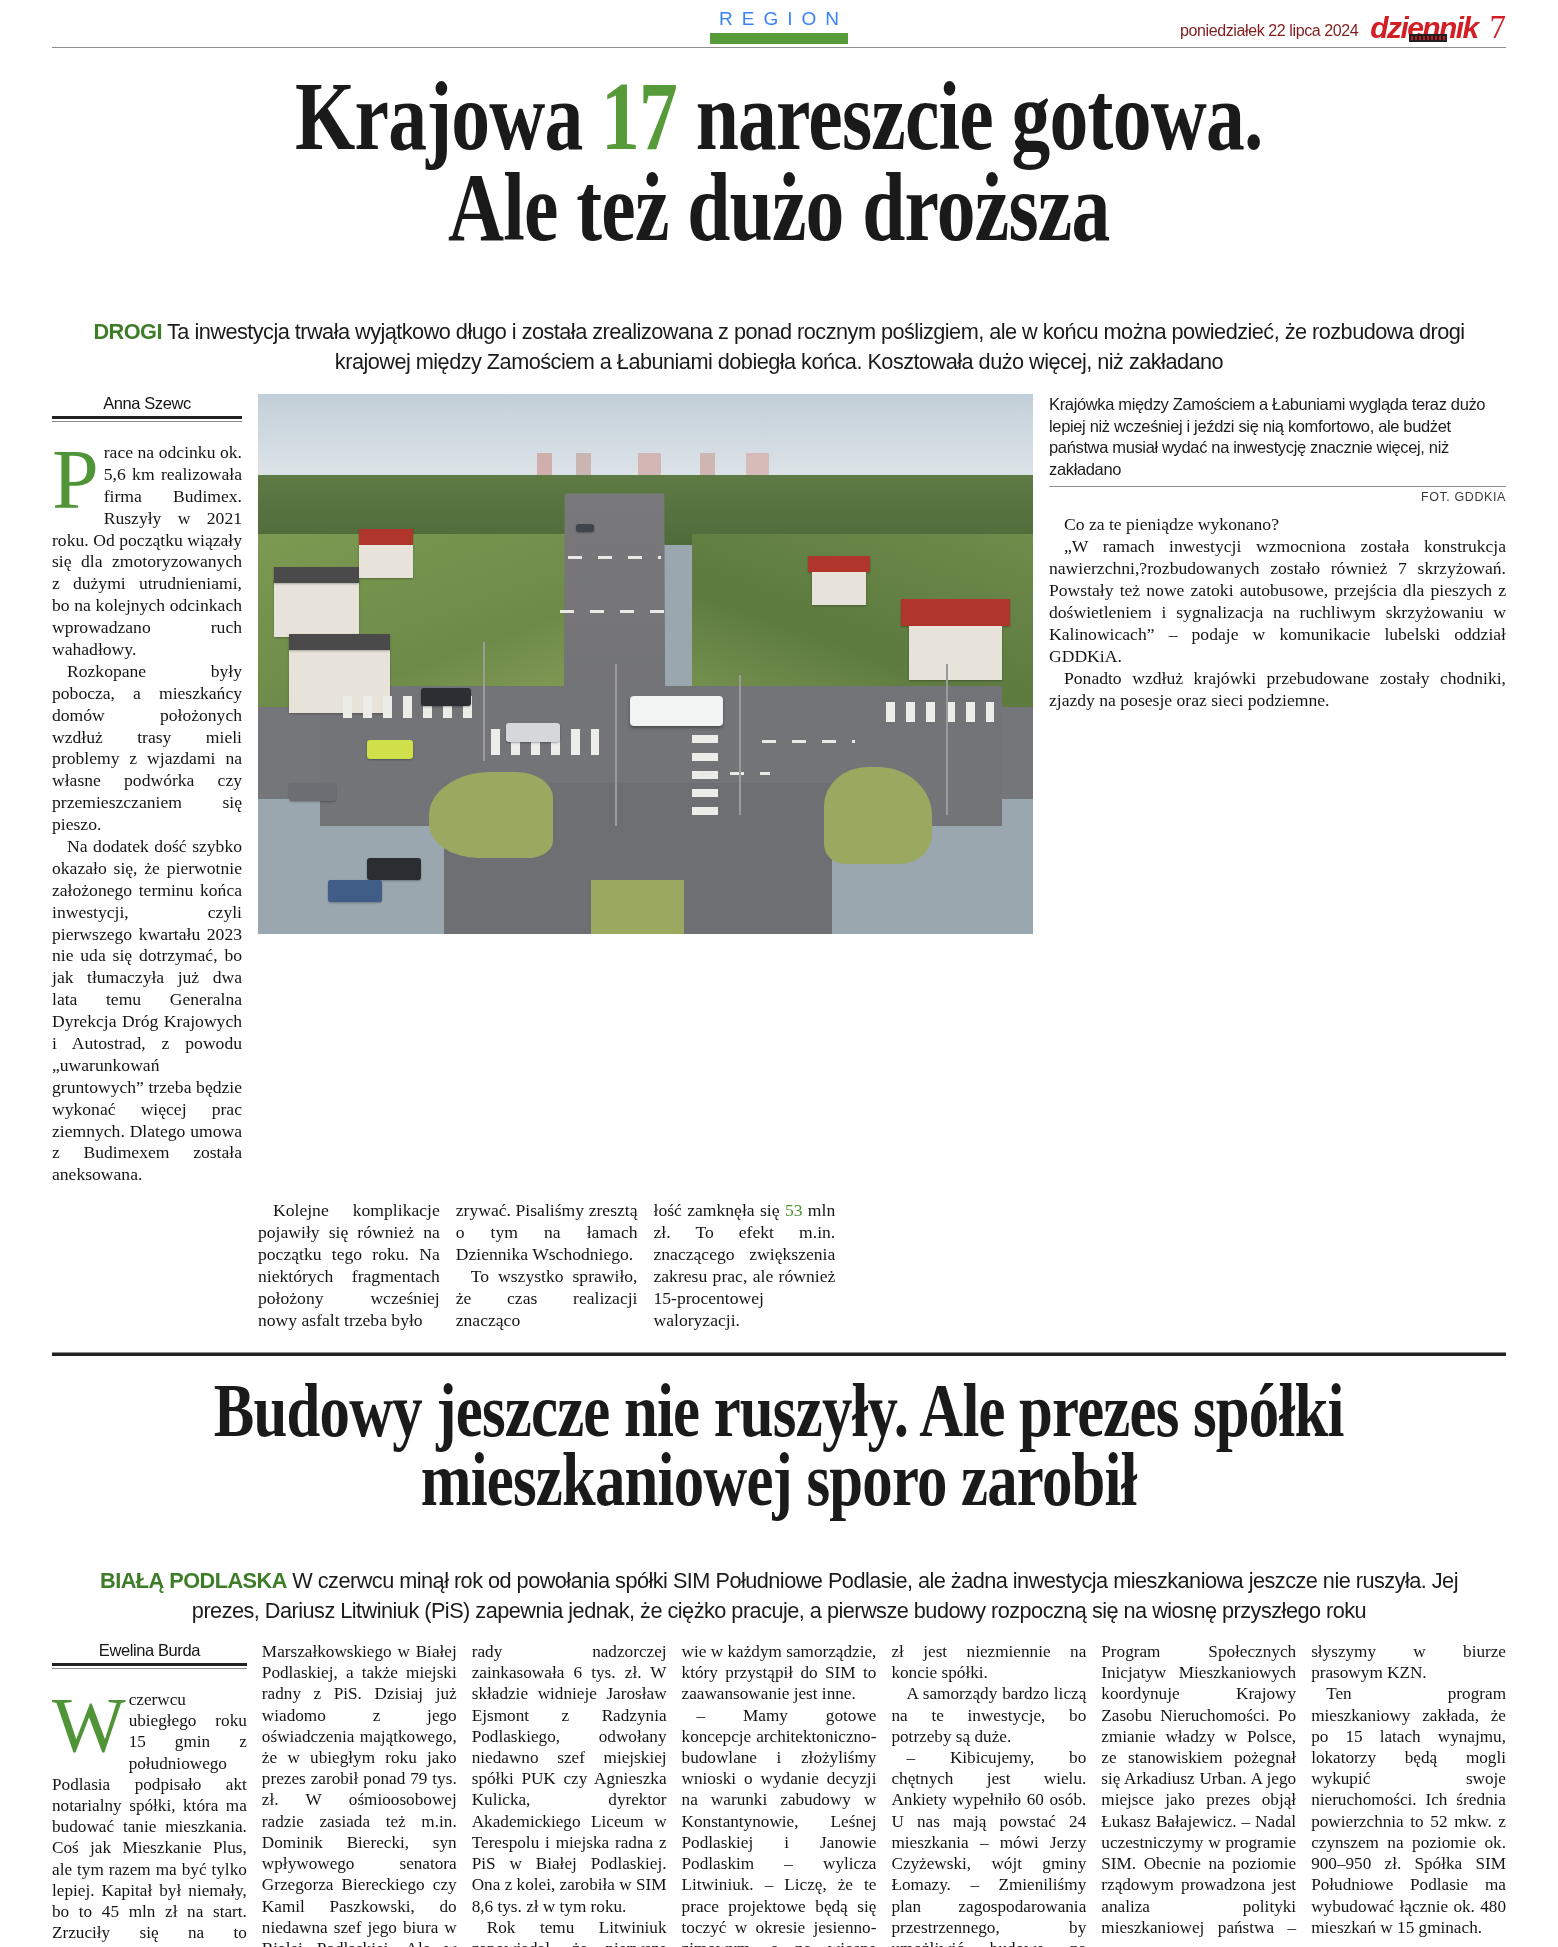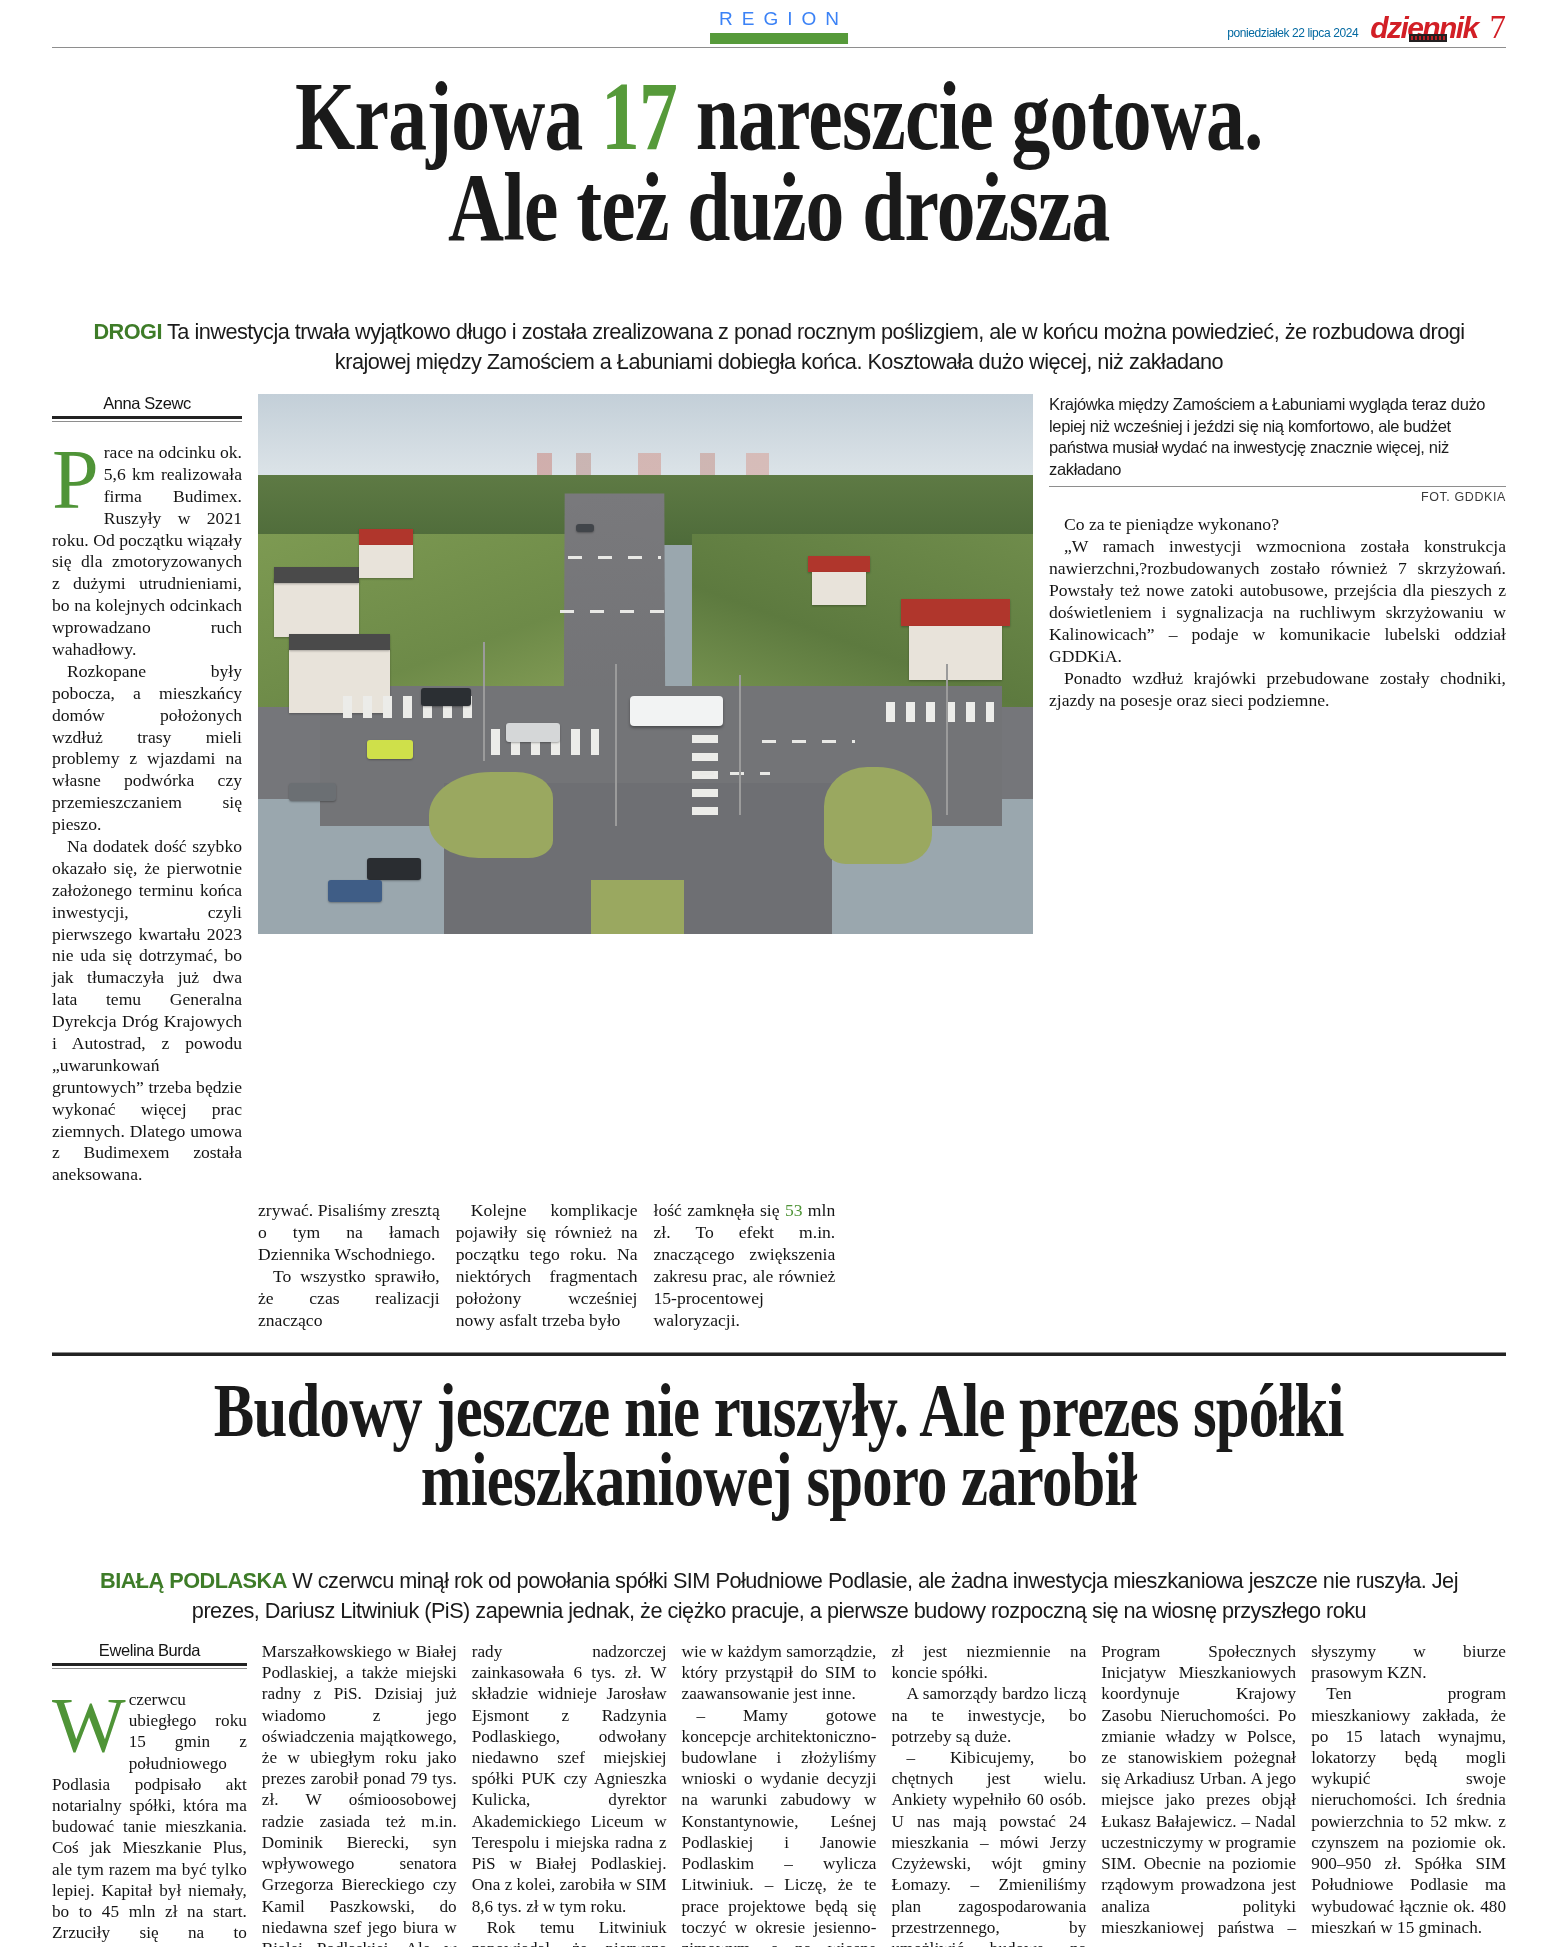--- a/index.html
+++ b/index.html
@@ -66,22 +66,22 @@
     top: 12px;
     display: flex;
     align-items: flex-end;
     gap: 12px;
     background: #fff;
     padding-left: 14px;
     z-index: 3;
   }
   .dateline {
     font-family: "Liberation Sans", sans-serif;
-    font-size: 12px;
-    color: #0369a1;
+    font-size: 16px;
+    color: #7f1d1d;
     letter-spacing: -0.4px;
     padding-bottom: 4px;
   }
   .logo-wrap { position: relative; padding-bottom: 1px; }
   .logo-text {
     font-family: "Liberation Sans", sans-serif;
     font-weight: 700;
     font-style: italic;
     font-size: 30px;
     color: #d21f26;
@@ -432,25 +432,25 @@
       <div class="body-text right-col-body">
         <p>Co za te pieniądze wykonano?</p>
         <p>„W ramach inwestycji wzmocniona została konstrukcja nawierzchni,?rozbudowanych zostało również 7 skrzyżowań. Powstały też nowe zatoki autobusowe, przejścia dla pieszych z doświetleniem i sygnalizacja na ruchliwym skrzyżowaniu w Kalinowicach” – podaje w komunikacie lubelski oddział GDDKiA.</p>
         <p>Ponadto wzdłuż krajówki przebudowane zostały chodniki, zjazdy na posesje oraz sieci podziemne.</p>
       </div>
     </div>
   </div>
 
   <div class="mid-cols" style="width:775px;margin-left:206px;">
     <div class="body-text">
+      <p class="first" style="text-indent:15px;">Kolejne komplikacje pojawiły się również na początku tego roku. Na niektórych fragmentach położony wcześniej nowy asfalt trzeba było</p>
+    </div>
+    <div class="body-text">
       <p class="first">zrywać. Pisaliśmy zresztą o tym na łamach Dziennika Wschodniego.</p>
       <p>To wszystko sprawiło, że czas realizacji znacząco</p>
-    </div>
-    <div class="body-text">
-      <p class="first" style="text-indent:15px;">Kolejne komplikacje pojawiły się również na początku tego roku. Na niektórych fragmentach położony wcześniej nowy asfalt trzeba było</p>
     </div>
     <div class="body-text">
       <p class="first"><span>łość zamknęła się </span><span class="green-num">53</span><span> mln zł. To efekt m.in. znaczącego zwiększenia zakresu prac, ale również 15-procentowej waloryzacji.</span></p>
     </div>
   </div>
 
   <div class="section-divider"></div>
 
   <h1 class="headline headline-2">
     <span class="l1">Budowy jeszcze nie ruszyły. Ale prezes</span>

